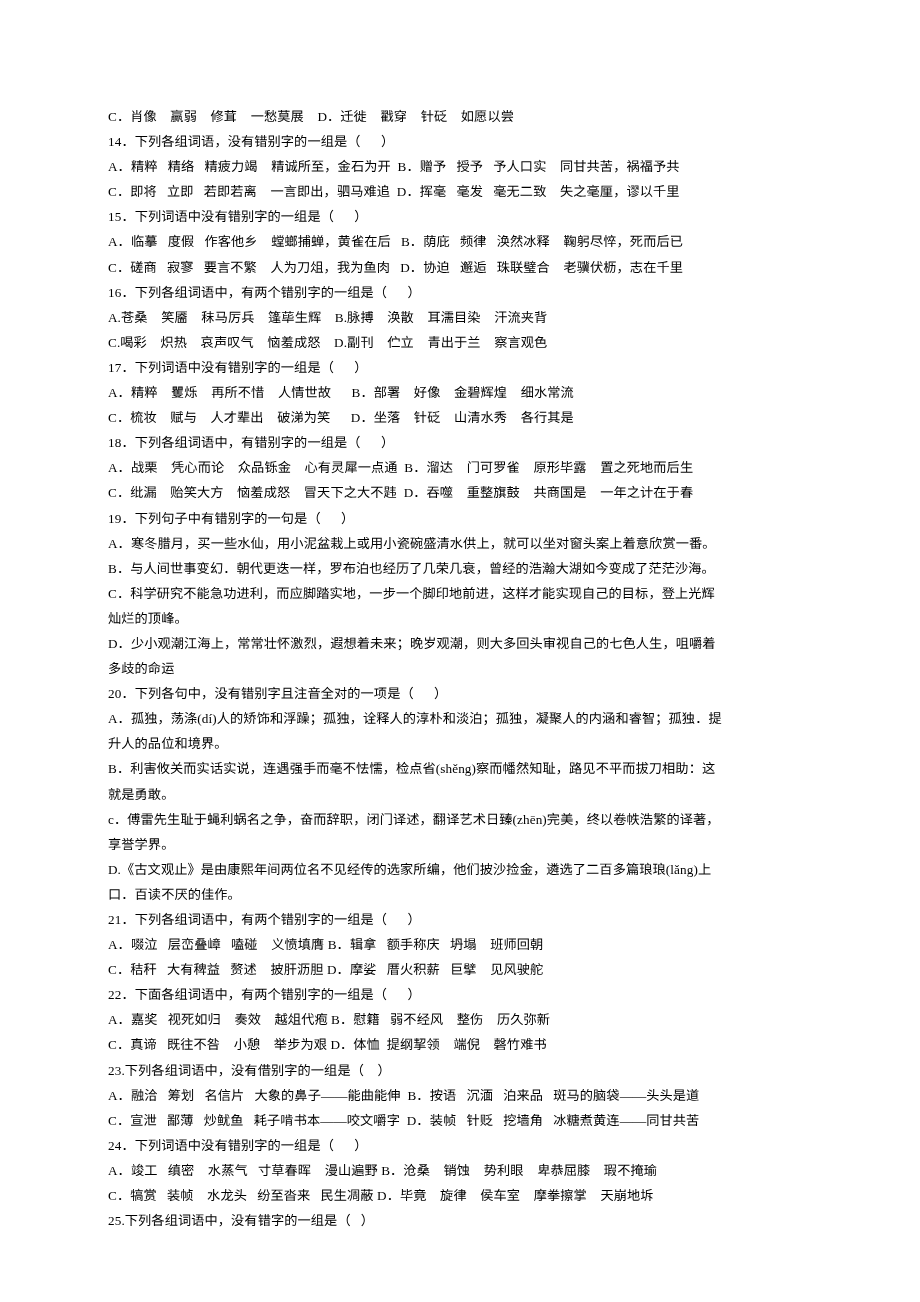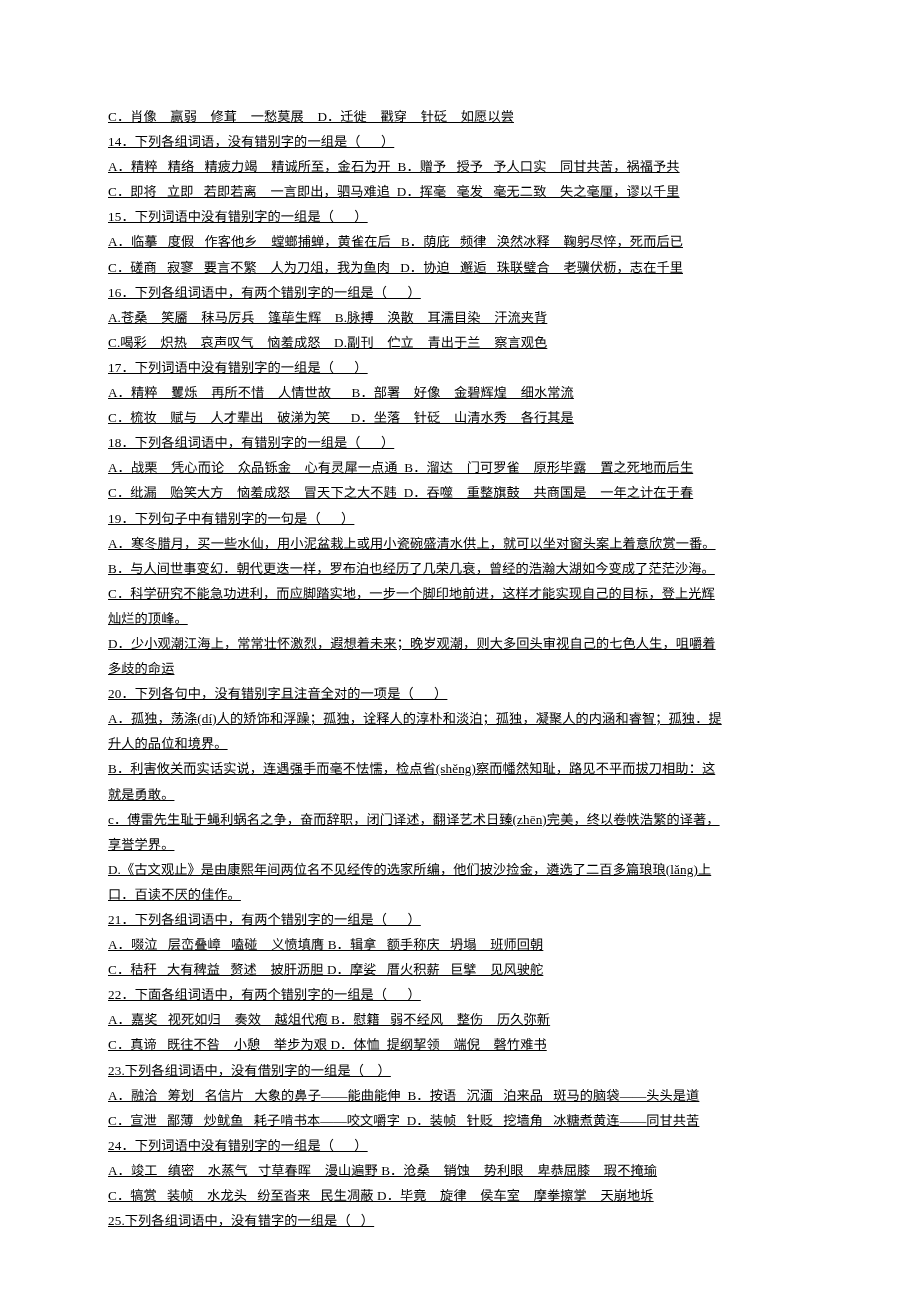--- a/index.html
+++ b/index.html
@@ -16,21 +16,20 @@
     -webkit-font-smoothing: none;
   }
   #page {
     position: relative;
     width: 920px;
     height: 1302px;
     box-sizing: border-box;
     padding: 104px 44px 9px 108px;
     background: #ffffff;
     overflow: hidden;
-    text-decoration: underline;
   }
   #doc-body {
     font-size: 13.2px;
     line-height: 25.1px;
     letter-spacing: 0.1px;
     white-space: pre-wrap;
     word-break: break-all;
   }
   .line {
     font-size: 13.2px;

